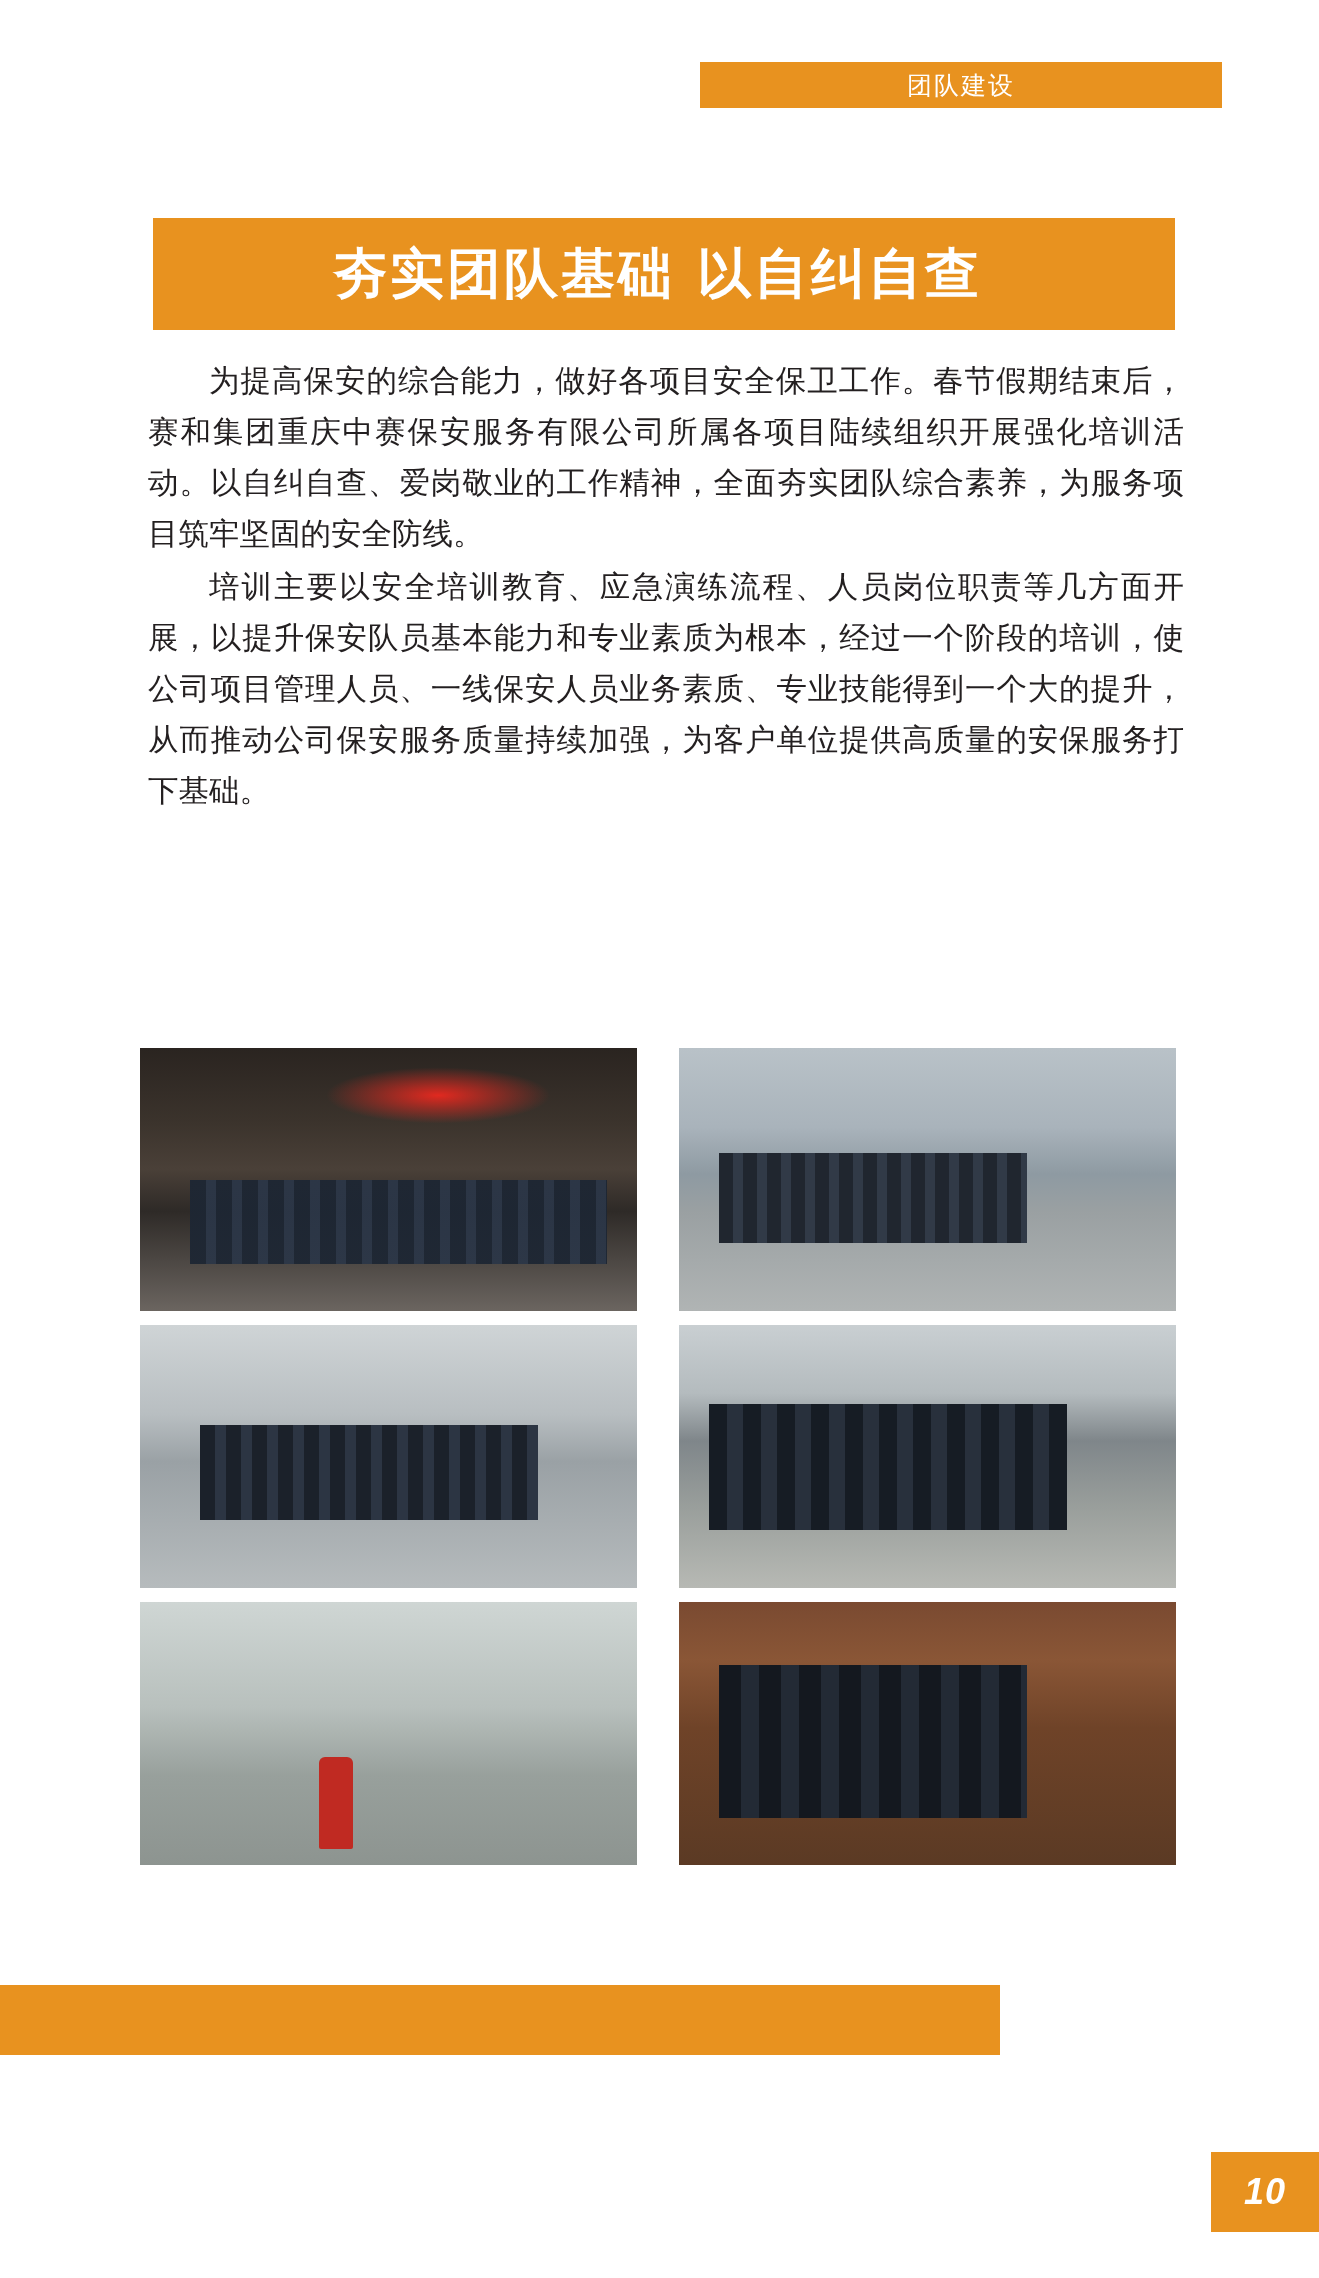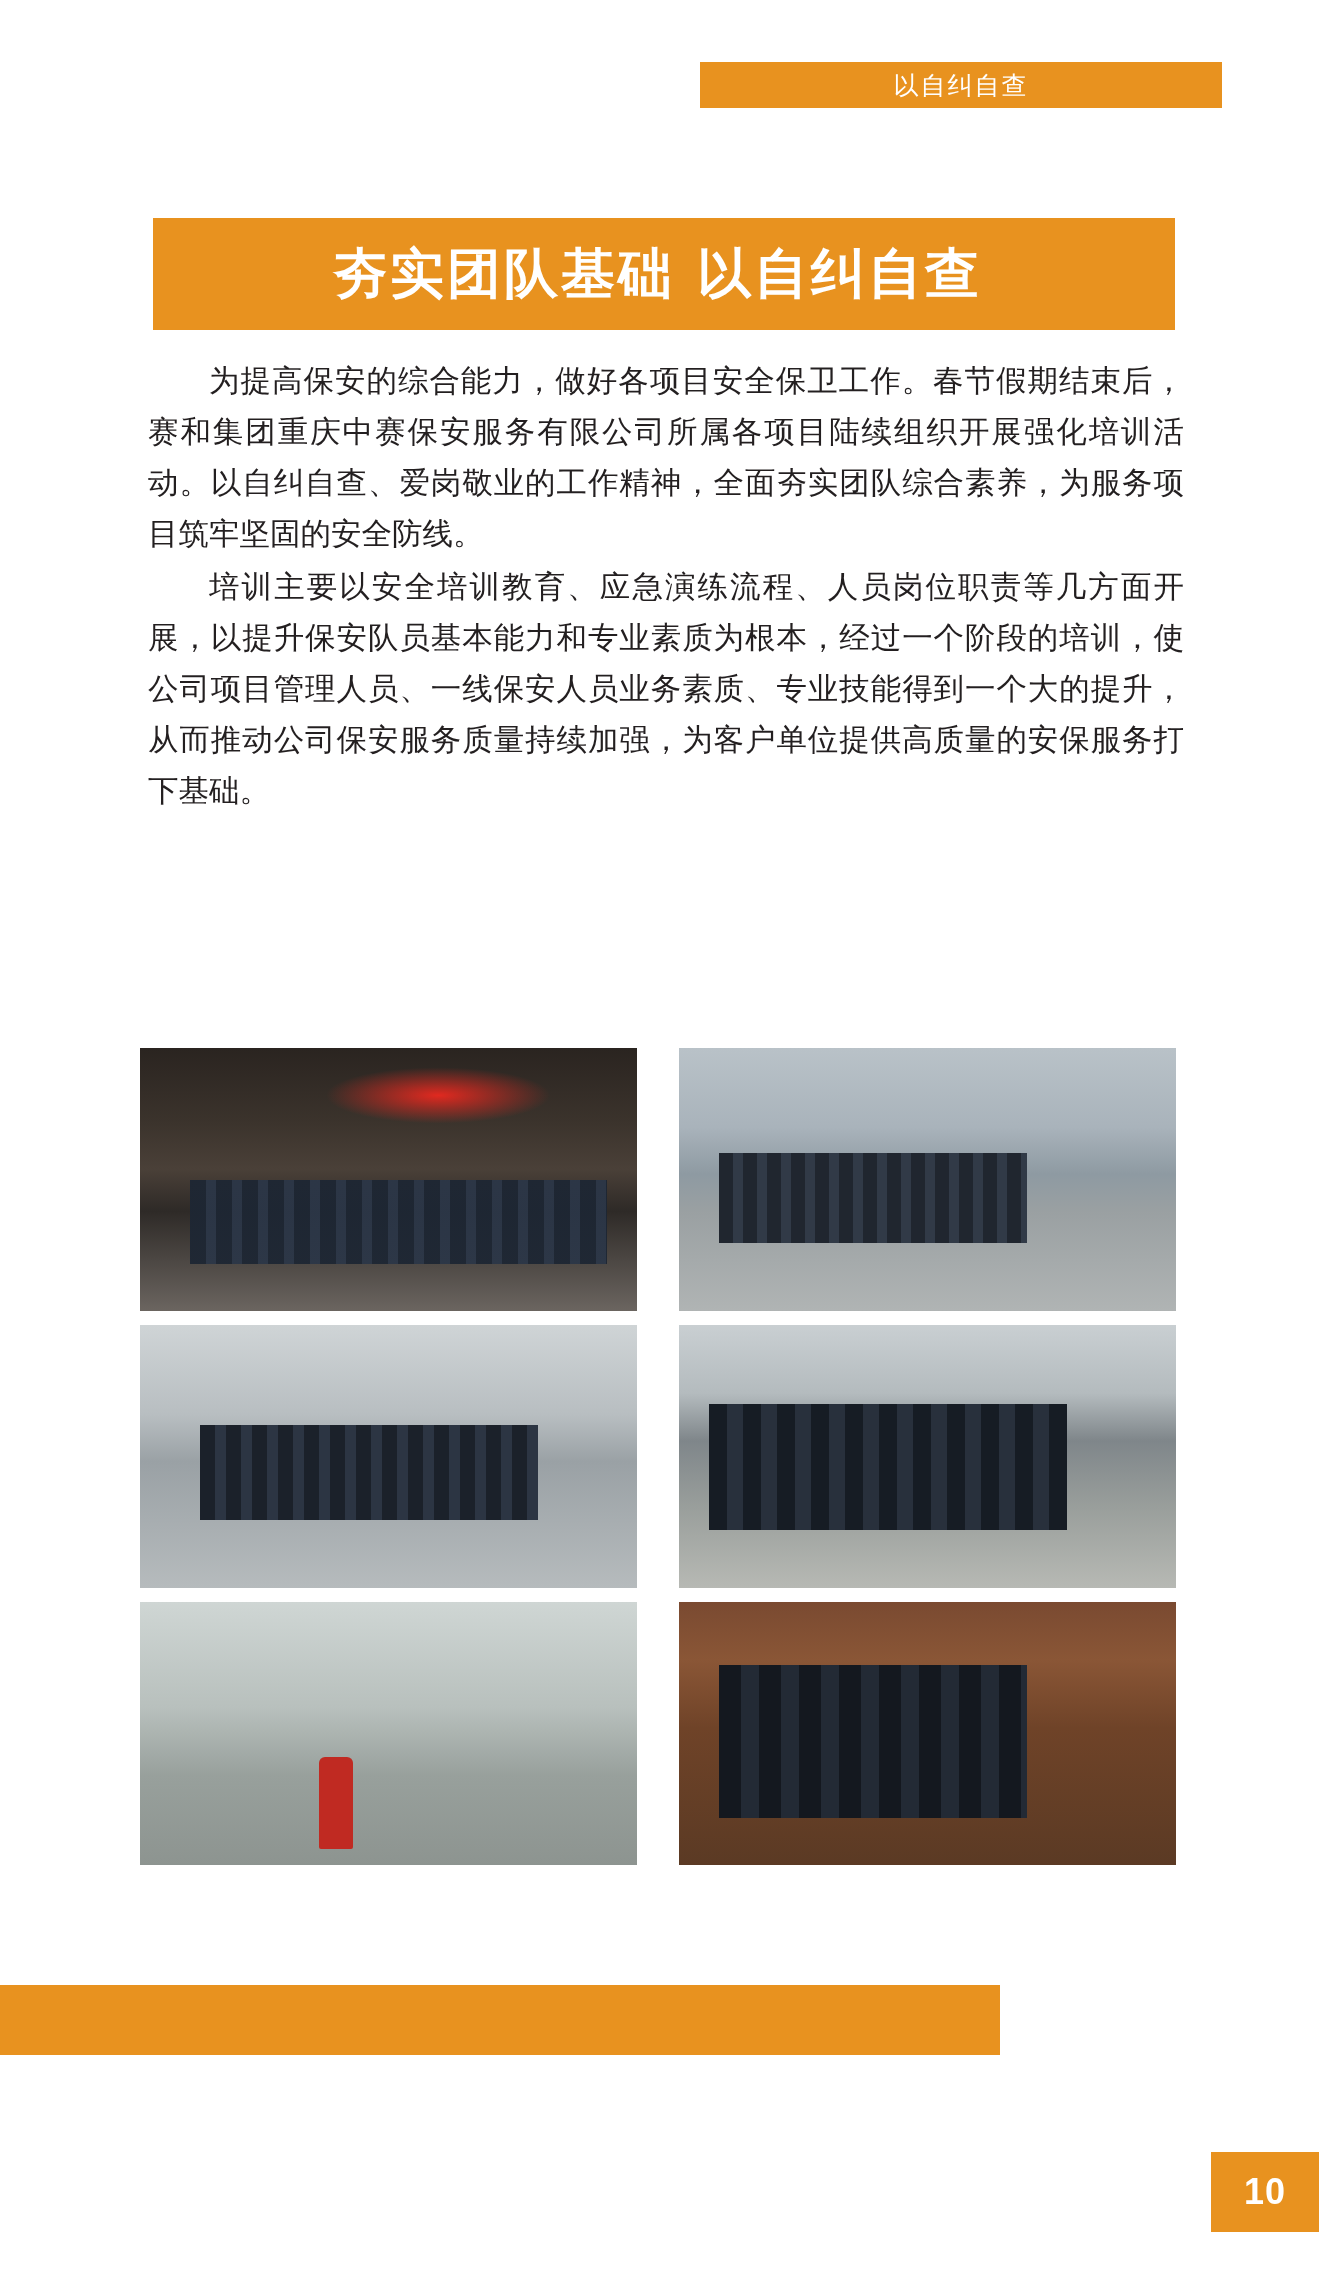--- a/index.html
+++ b/index.html
@@ -233,27 +233,28 @@
     background: #e8921f;
     display: flex;
     align-items: center;
     justify-content: center;
   }
   .page-number-block span {
     color: #ffffff;
     font-size: 36px;
     font-weight: bold;
     letter-spacing: 1px;
+    font-style: italic;
   }
 </style>
 </head>
 <body>
 
 <div class="section-tag">
-  <span>以自纠自查</span>
+  <span>团队建设</span>
 </div>
 
 <div class="title-banner">
   <div class="accent-bar"></div>
 </div>
 <div class="title-text">夯实团队基础 以自纠自查</div>
 
 <div class="article">
   <p>为提高保安的综合能力，做好各项目安全保卫工作。春节假期结束后，赛和集团重庆中赛保安服务有限公司所属各项目陆续组织开展强化培训活动。以自纠自查、爱岗敬业的工作精神，全面夯实团队综合素养，为服务项目筑牢坚固的安全防线。</p>
   <p>培训主要以安全培训教育、应急演练流程、人员岗位职责等几方面开展，以提升保安队员基本能力和专业素质为根本，经过一个阶段的培训，使公司项目管理人员、一线保安人员业务素质、专业技能得到一个大的提升，从而推动公司保安服务质量持续加强，为客户单位提供高质量的安保服务打下基础。</p>

